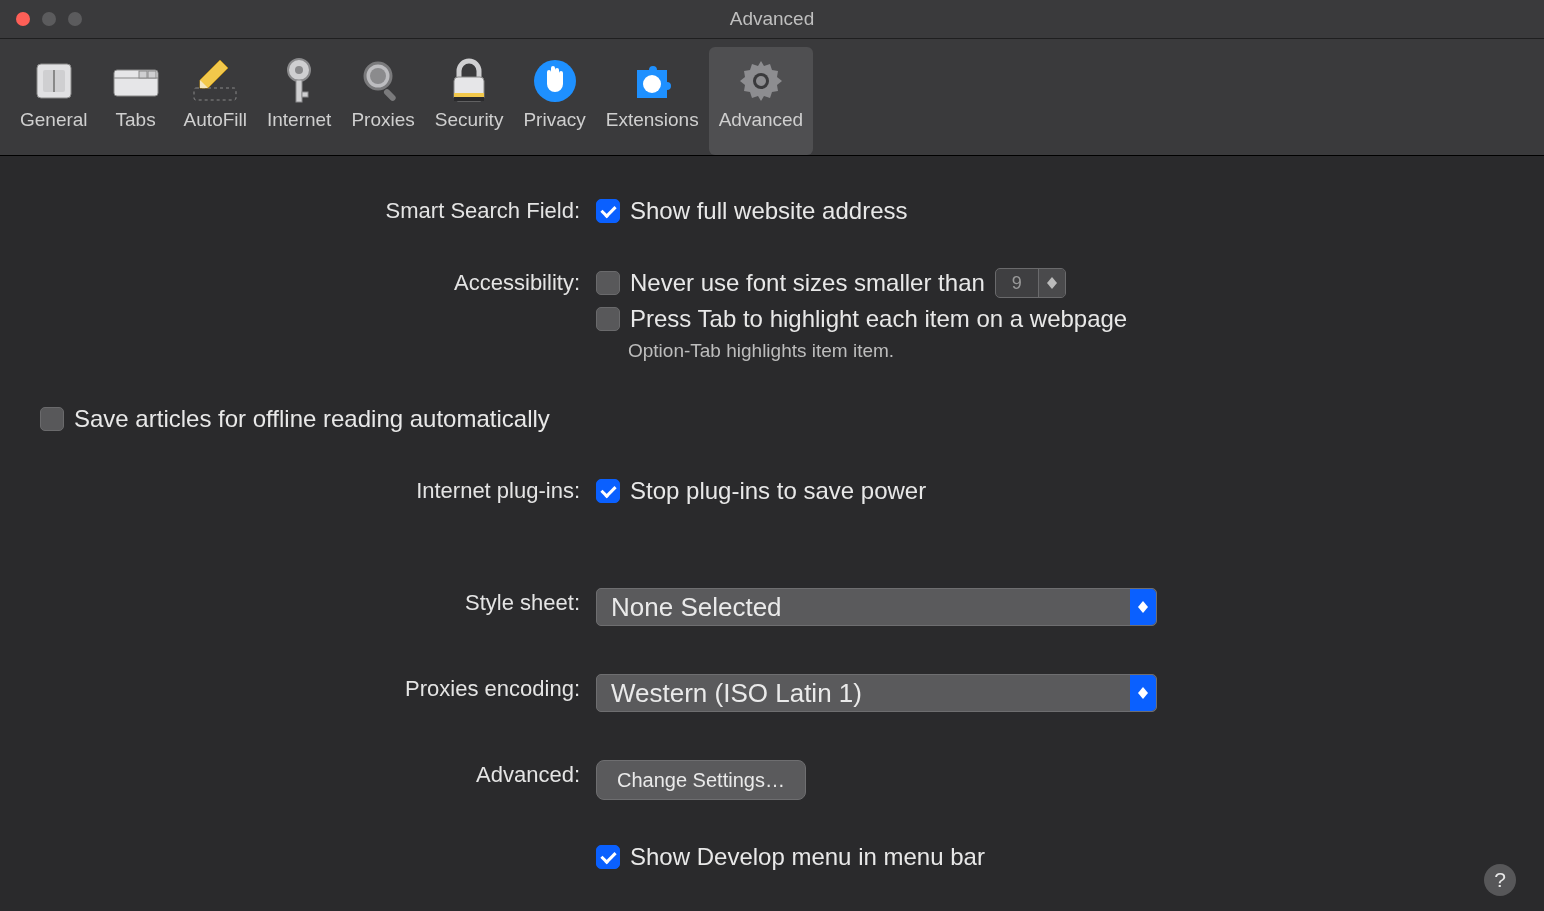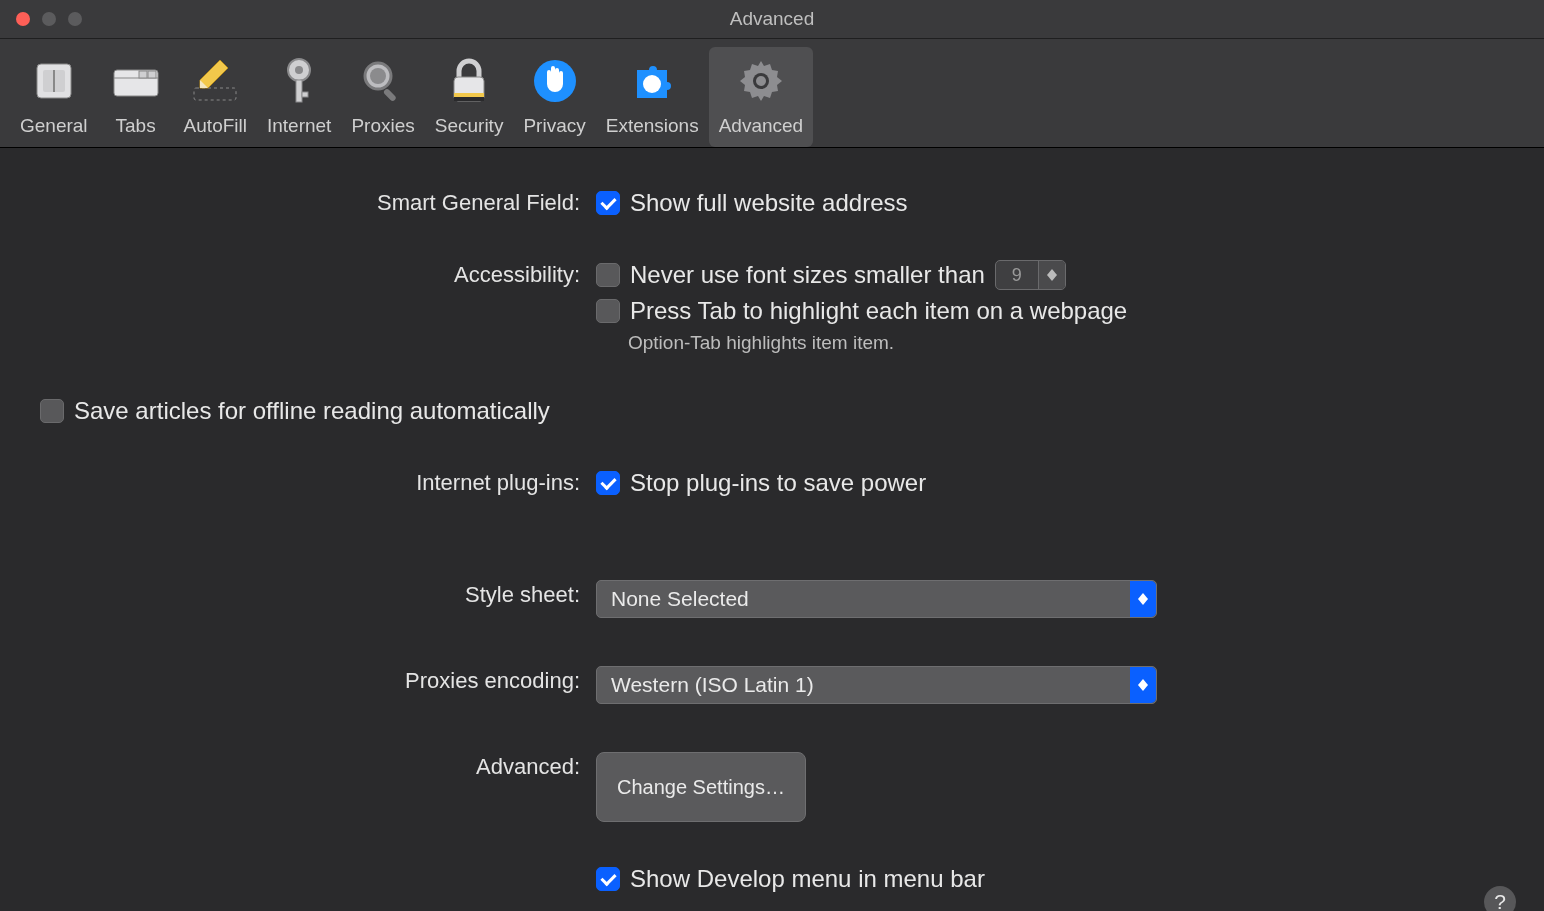--- a/index.html
+++ b/index.html
@@ -2,41 +2,41 @@
 <html><head>
 <meta charset="utf-8">
 <style>
   html,body{margin:0;padding:0;width:1544px;height:911px;background:#2a2a2c;color:#ddd;font-family:-apple-system, "Helvetica Neue", Arial, sans-serif;font-size:20px;overflow:hidden;}
   .titlebar{height:38px;display:flex;align-items:center;position:relative;background:#3a3a3c;border-bottom:1px solid #1f1f20;}
   .traffic{display:flex;gap:12px;margin-left:16px;}
   .dot{width:14px;height:14px;border-radius:50%;background:#5b5b5d;}
   .dot.red{background:#fe5f57;}
   .wtitle{position:absolute;left:50%;transform:translateX(-50%);font-size:19px;color:#bfbfbf;}
   .toolbar{display:flex;align-items:flex-end;padding:8px 10px 0 10px;background:#3a3a3c;border-bottom:1px solid #000;}
-  .tbitem{display:flex;flex-direction:column;align-items:center;padding:6px 10px 10px 10px;gap:6px;cursor:default;border-radius:6px;}
+  .tbitem{display:flex;flex-direction:column;align-items:center;padding:6px 10px 24px 10px;cursor:default;border-radius:6px;}
   .tbitem.active{background:#4f4f51;}
   .tbicon{width:56px;height:56px;display:flex;align-items:center;justify-content:center;}
   .tbitem .lbl{font-size:19px;color:#cfcfcf;}
   .content{padding:40px 40px 40px 40px;position:relative;}
   .row{display:flex;align-items:flex-start;margin-bottom:12px;}
   .rlabel{width:540px;text-align:right;padding-right:16px;font-size:22px;color:#e4e4e4;line-height:30px;}
   .rcontrols{display:flex;flex-direction:column;gap:6px;}
   .cline{display:flex;align-items:center;gap:10px;line-height:30px;}
   .chk{width:22px;height:22px;border-radius:5px;border:1px solid #6a6a6c;background:#58585a;display:flex;align-items:center;justify-content:center;flex:0 0 auto;}
   .chk.checked{background:#0a60ff;border-color:#0a60ff;}
   .chk.checked::after{content:"";width:6px;height:11px;border:solid #fff;border-width:0 3px 3px 0;transform:rotate(45deg);margin-top:-2px;}
   .clabel{font-size:24px;color:#e8e8e8;}
   .hint{font-size:19px;color:#bdbdbd;margin-left:32px;}
   .stepper{display:flex;align-items:center;border:1px solid #6a6a6c;border-radius:5px;overflow:hidden;height:28px;background:#3f3f41;}
   .stepper .num{width:42px;text-align:center;color:#9a9a9a;font-size:18px;}
   .stepper .arrows{width:26px;height:100%;background:#4a4a4c;display:flex;flex-direction:column;align-items:center;justify-content:center;border-left:1px solid #6a6a6c;}
   .stepper .arrows svg{display:block;}
-  .popup{height:36px;background:#5a5a5c;border:1px solid #6e6e70;border-radius:5px;display:flex;align-items:center;padding:0 0 0 14px;color:#eaeaea;font-size:21px;position:relative;width:545px;}
+  .popup{height:36px;background:#5a5a5c;border:1px solid #6e6e70;border-radius:5px;display:flex;align-items:center;padding:0 0 0 14px;color:#eaeaea;font-size:26px;position:relative;width:545px;}
   .popup .caps{position:absolute;right:0;top:0;bottom:0;width:26px;background:#0a60ff;border-radius:0 5px 5px 0;display:flex;flex-direction:column;align-items:center;justify-content:center;}
-  .btn{height:36px;background:#5a5a5c;border:1px solid #6e6e70;border-radius:8px;padding:16px 20px;color:#eaeaea;font-size:20px;display:flex;align-items:center;}
+  .btn{height:36px;background:#5a5a5c;border:1px solid #6e6e70;border-radius:8px;padding:1px 20px;color:#eaeaea;font-size:20px;display:flex;align-items:center;}
   .help{position:absolute;right:28px;bottom:28px;width:32px;height:32px;border-radius:50%;background:#575759;color:#e8e8e8;font-size:21px;display:flex;align-items:center;justify-content:center;}
   .spacer{height:30px;}
   
   .gearpath{fill:#8d8d90;}
 </style>
 </head>
 <body>
 
 <div class="titlebar">
   <div class="traffic">
@@ -149,21 +149,21 @@
         </svg>
     </div>
     <span class="lbl">Advanced</span>
   </div>
 
 </div>
 
 <div class="content">
 
   <div class="row">
-    <div class="rlabel">Smart General Field:</div>
+    <div class="rlabel">Smart Search Field:</div>
     <div class="rcontrols">
       <div class="cline">
         <div class="chk checked"></div>
         <span class="clabel">Show full website address</span>
       </div>
     </div>
   </div>
 
   <div class="spacer"></div>
 

